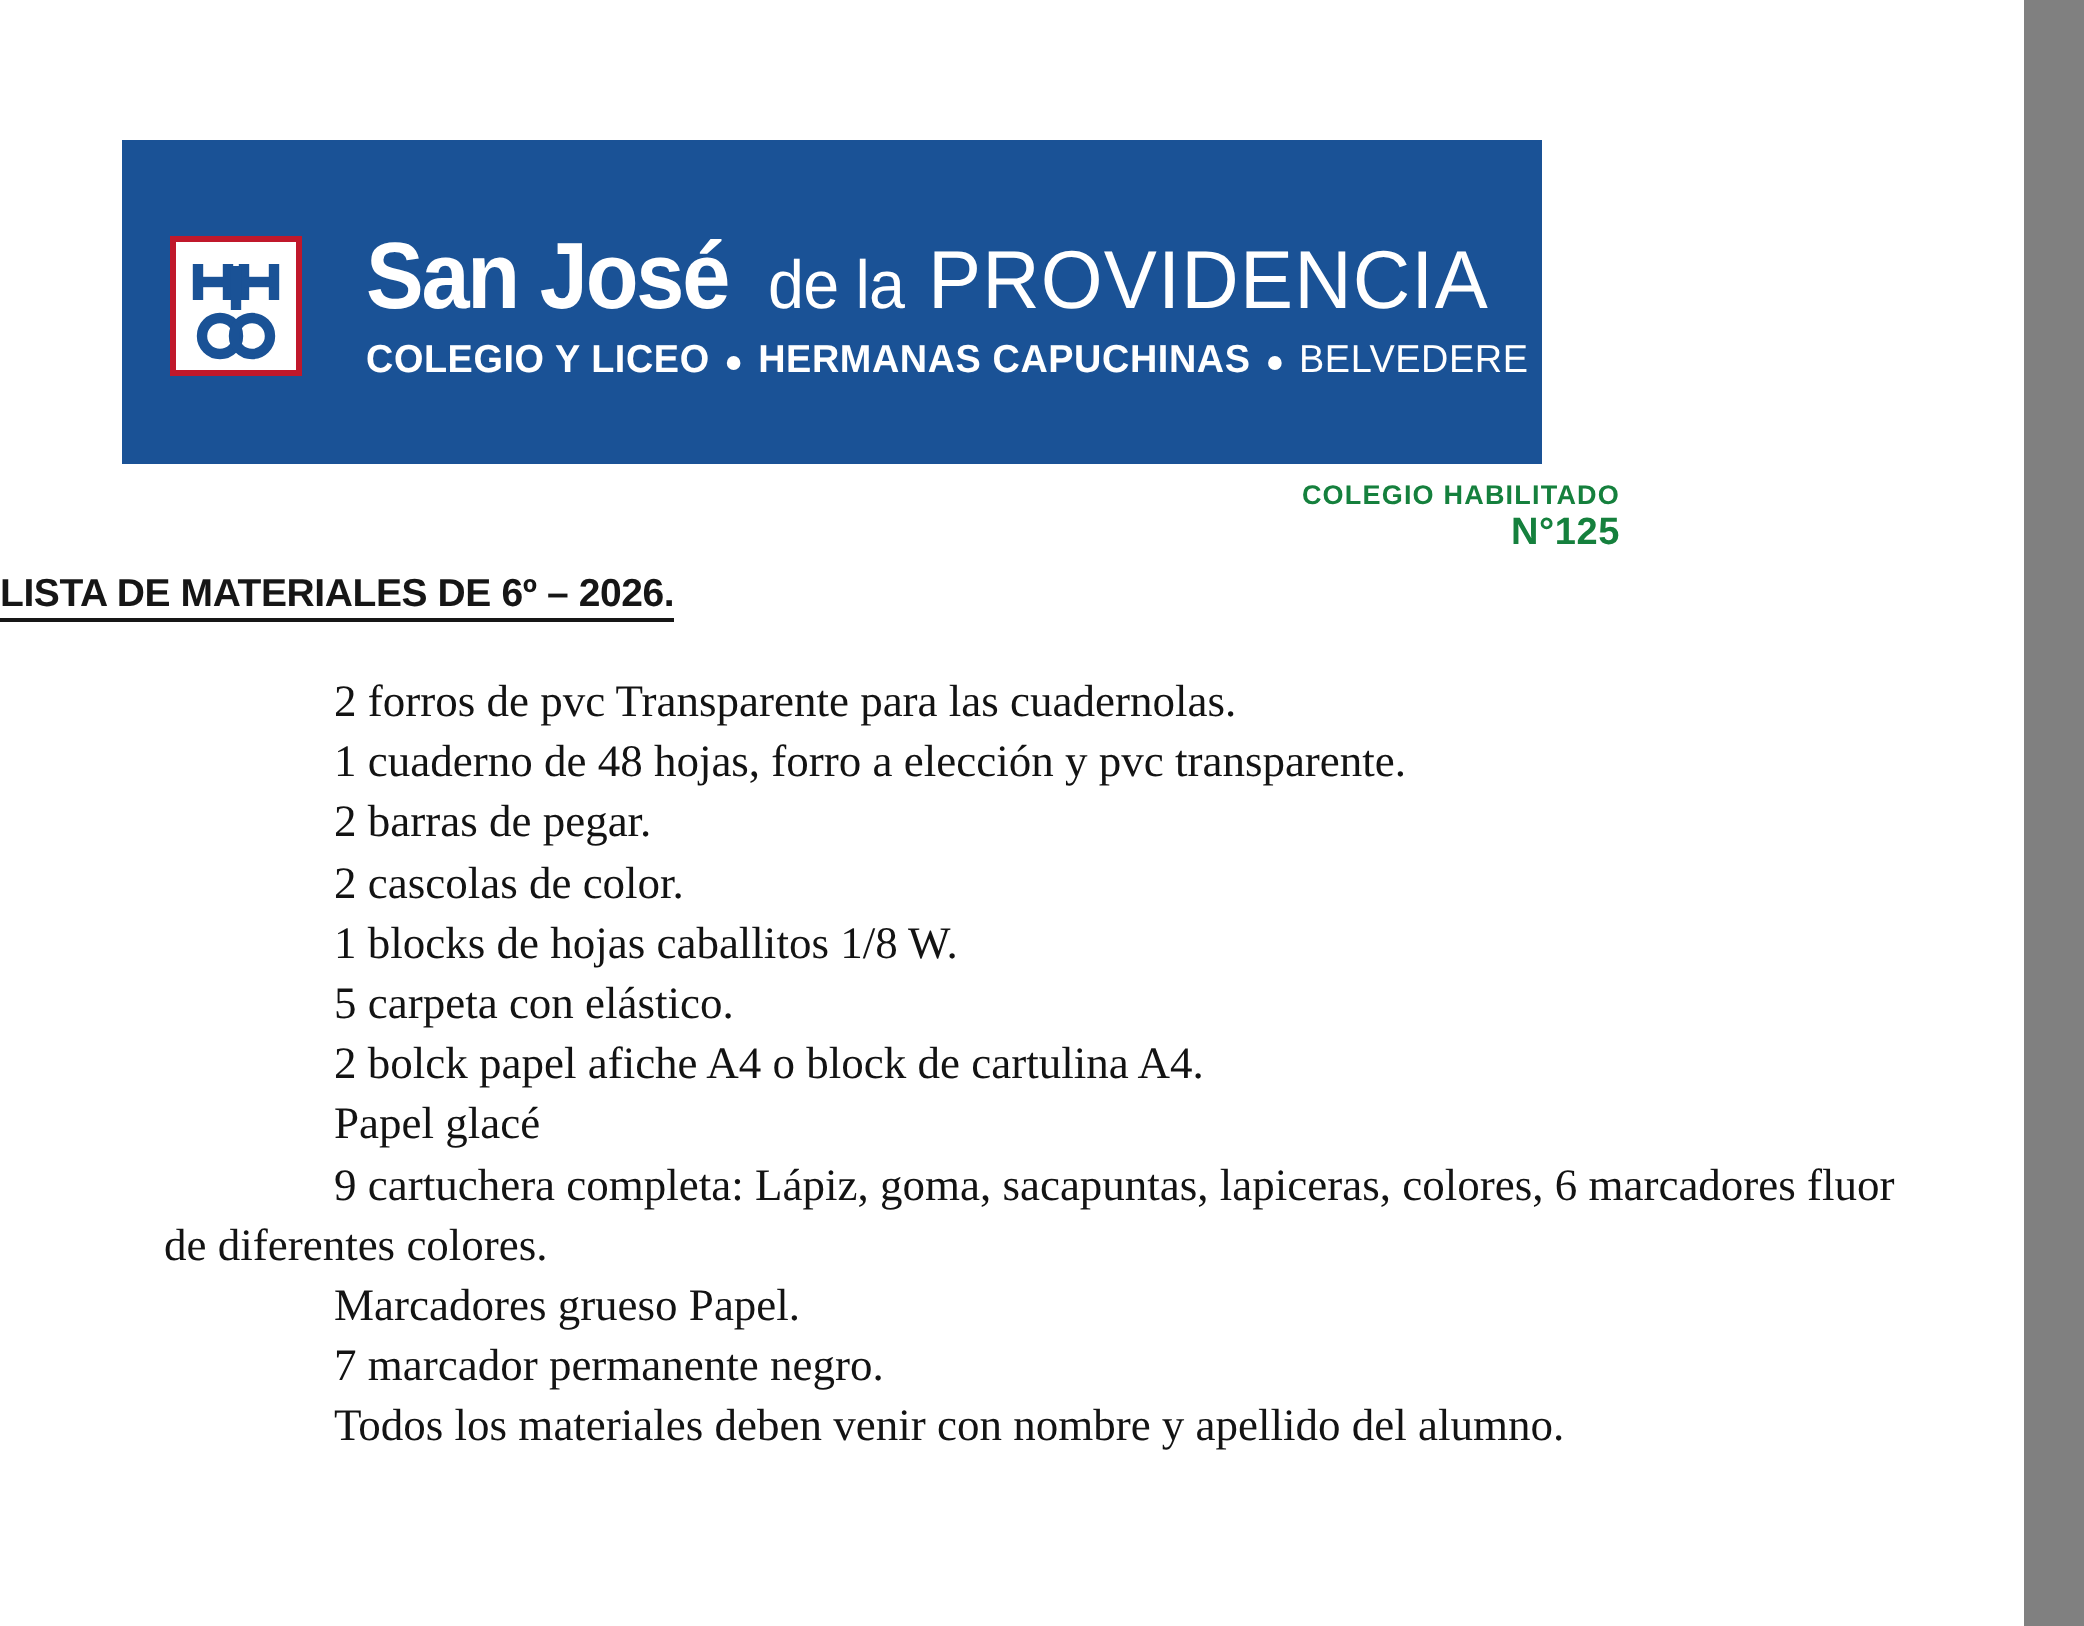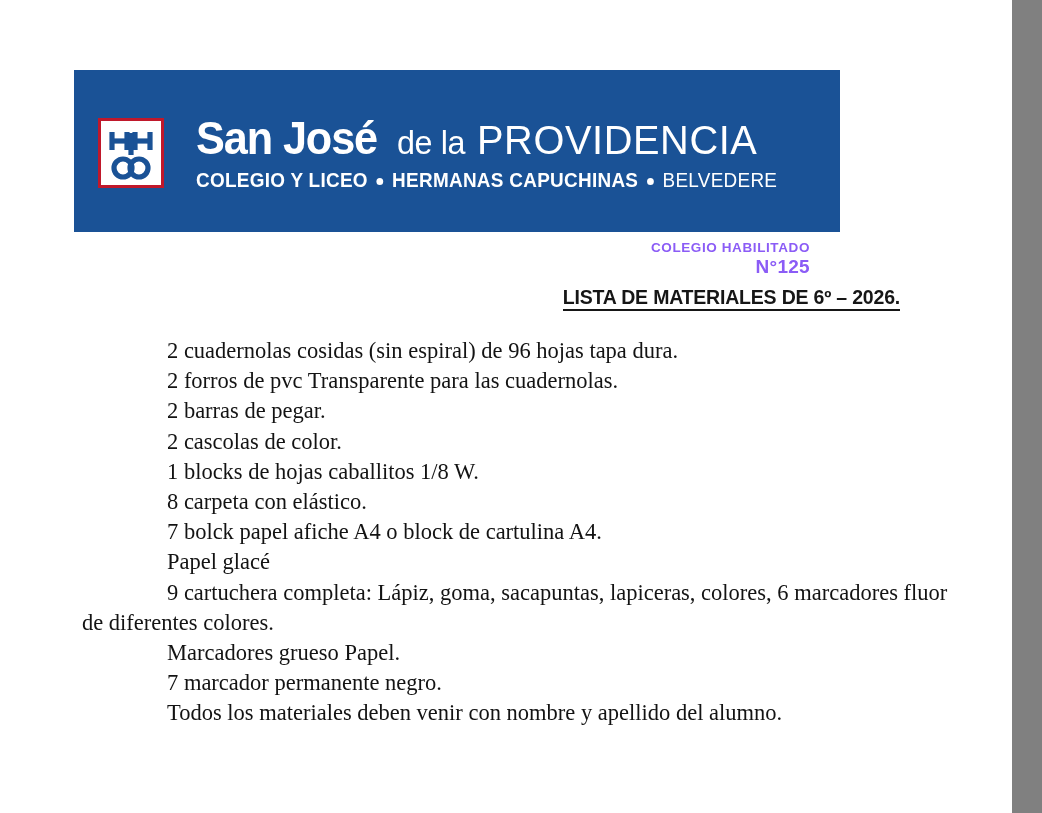--- a/index.html
+++ b/index.html
@@ -27,23 +27,23 @@
     position: absolute;
     left: 1012px; top: 0;
     width: 30px;
     height: 813px;
     background: #808080;
   }
 
   
   #banner {
     position: absolute;
-    left: 74px;
+    left: 61px;
     top: 70px;
-    width: 766px;
+    width: 710px;
     height: 162px;
     background: #1a5296;
     box-sizing: border-box;
     display: flex;
     align-items: center;
   }
 
   
   .mark {
     position: absolute;
@@ -148,21 +148,21 @@
     letter-spacing: 0.3px;
     margin-top: 1px;
   }
 
   
   #doc-title {
     position: absolute;
     left: 0;
     top: 286px;
     width: 900px;
-    text-align: right;
+    text-align: left;
     font-family: "Liberation Sans", "DejaVu Sans", sans-serif;
     font-size: 19.5px;
     font-weight: 700;
     color: #161616;
     letter-spacing: -0.2px;
   }
   #doc-title span {
     border-bottom: 2.2px solid #161616;
     padding-bottom: 1px;
   }
@@ -220,37 +220,37 @@
         <span class="wm-b">COLEGIO Y LICEO</span>
         <span class="wm-dot"></span>
         <span class="wm-b">HERMANAS CAPUCHINAS</span>
         <span class="wm-dot"></span>
         <span class="wm-l">BELVEDERE</span>
       </div>
     </div>
 
   </div>
 
-  <div id="habilitado" style="color: #8b5cf6;">
+  <div id="habilitado" style="color: #15803d;">
     <div class="hab-top">COLEGIO HABILITADO</div>
     <div class="hab-num">N°125</div>
   </div>
 
   <div id="doc-title">
     <span>LISTA DE MATERIALES DE 6º – 2026.</span>
   </div>
 
   <div id="body-text">
-      <p class="nowrap">2 cuadernolas cosidas (sin espiral) de 96 hojas tapa dura.</p>
       <p class="nowrap">2 forros de pvc Transparente para las cuadernolas.</p>
+      <p class="nowrap">1 cuaderno de 48 hojas, forro a elección y pvc transparente.</p>
       <p class="nowrap">2 barras de pegar.</p>
       <p class="nowrap">2 cascolas de color.</p>
       <p class="nowrap">1 blocks de hojas caballitos 1/8 W.</p>
-      <p class="nowrap">8 carpeta con elástico.</p>
-      <p class="nowrap">7 bolck papel afiche A4 o block de cartulina A4.</p>
+      <p class="nowrap">5 carpeta con elástico.</p>
+      <p class="nowrap">2 bolck papel afiche A4 o block de cartulina A4.</p>
       <p class="nowrap">Papel glacé</p>
       <p>9 cartuchera completa: Lápiz, goma, sacapuntas, lapiceras, colores, 6  marcadores fluor de diferentes colores.</p>
       <p class="nowrap">Marcadores grueso Papel.</p>
       <p class="nowrap">7 marcador permanente negro.</p>
       <p class="nowrap">Todos los materiales deben venir con nombre y apellido del alumno.</p>
     </div>
 
 </div>
 
 <div id="gutter" style="background: rgb(128, 128, 128);"></div>

